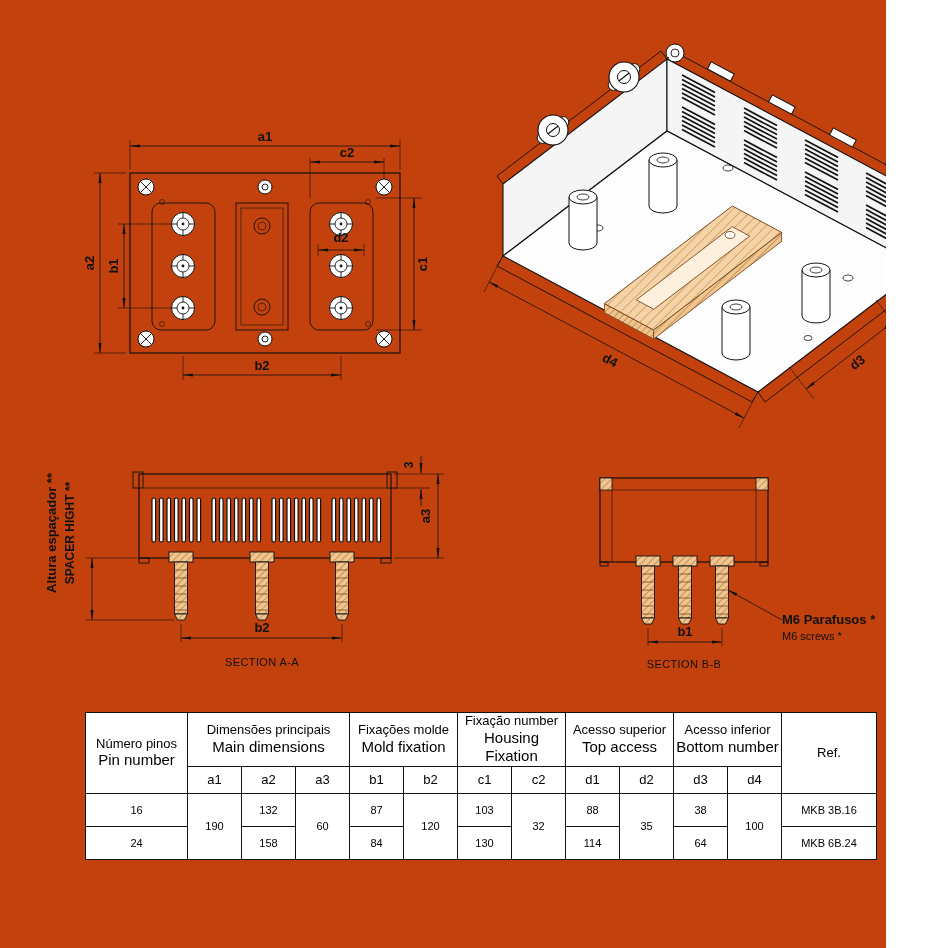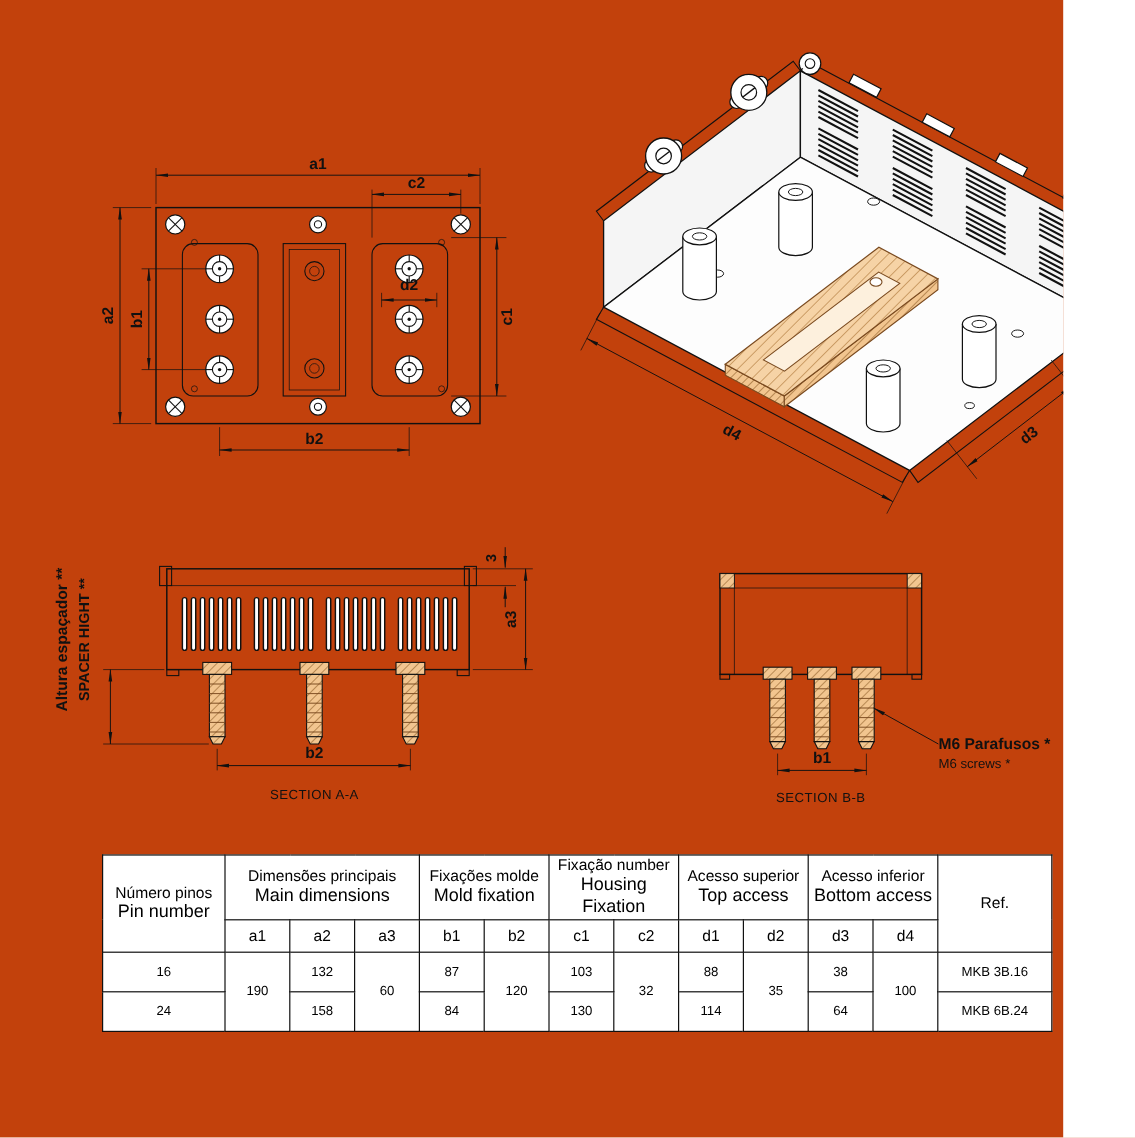--- a/index.html
+++ b/index.html
@@ -333,21 +333,21 @@
     <th colspan="2" class="grp">
       <div class="pt">Fixação number</div>
       <div class="en">Housing Fixation</div>
     </th>
     <th colspan="2" class="grp">
       <div class="pt">Acesso superior</div>
       <div class="en">Top access</div>
     </th>
     <th colspan="2" class="grp">
       <div class="pt">Acesso inferior</div>
-      <div class="en">Bottom access</div>
+      <div class="en">Bottom number</div>
     </th>
     <th rowspan="2" class="grp">
       <div class="pt">Ref.</div>
     </th>
   </tr>
   <tr>
     <th class="sub">a1</th>
     <th class="sub">a2</th>
     <th class="sub">a3</th>
     <th class="sub">b1</th>

